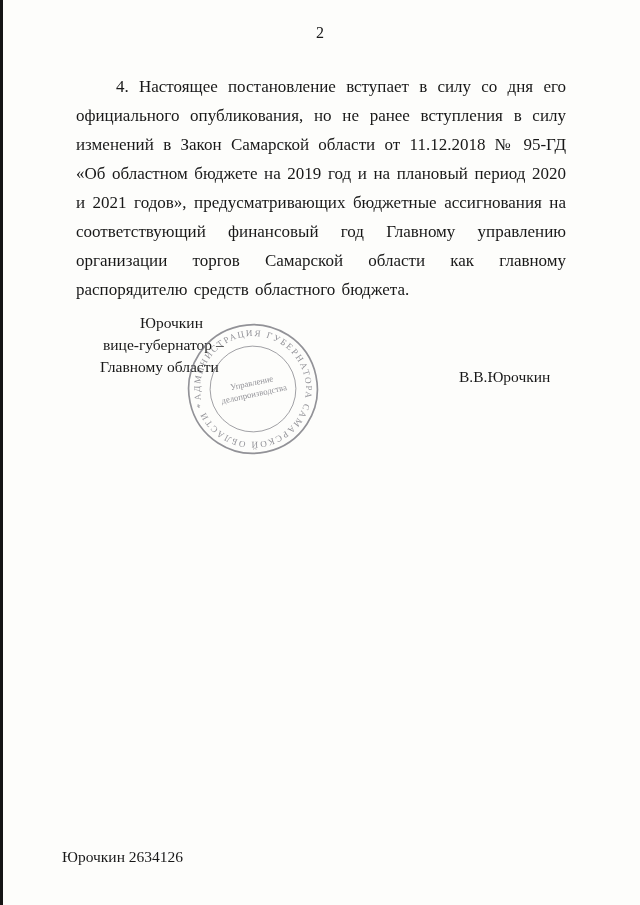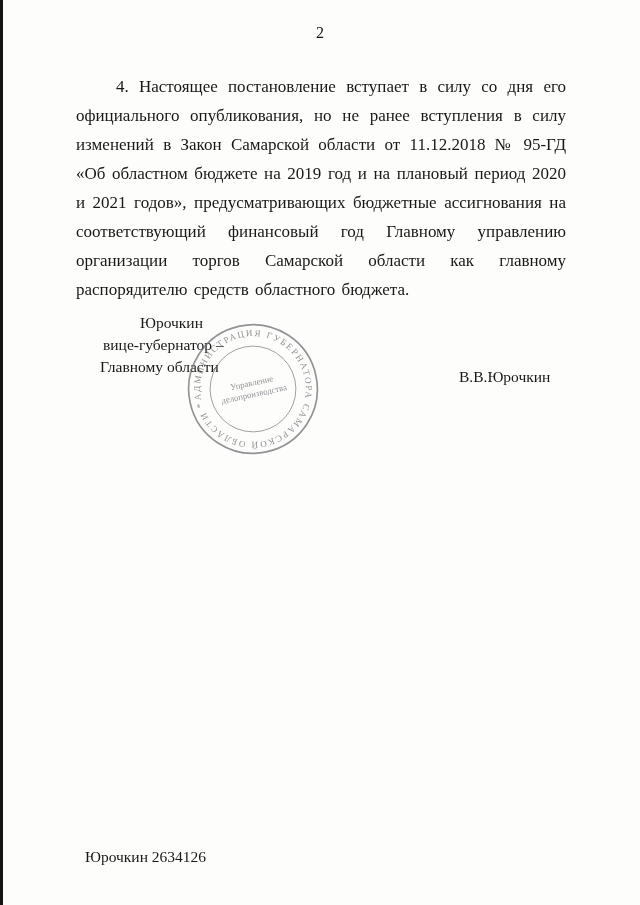--- a/index.html
+++ b/index.html
@@ -68,21 +68,20 @@
       height: 134px;
       color: rgba(110, 110, 118, 0.75);
       transform: rotate(-12deg);
       pointer-events: none;
     }
     .footer-note {
       position: absolute;
       top: 848px;
       left: 62px;
       font-size: 15.5px;
-      margin-left: 23px;
     }
   </style>
 </head>
 <body>
 
 <div class="scan-edge"></div>
 
 <div class="page-number">2</div>
 
 <div class="main-paragraph">4. Настоящее постановление вступает в силу со дня его официального опубликования, но не ранее вступления в силу изменений в Закон Самарской области от 11.12.2018 № 95-ГД «Об областном бюджете на 2019 год и на плановый период 2020 и 2021 годов», предусматривающих бюджетные ассигнования на соответствующий финансовый год Главному управлению организации торгов Самарской области как главному распорядителю средств областного бюджета.</div>

